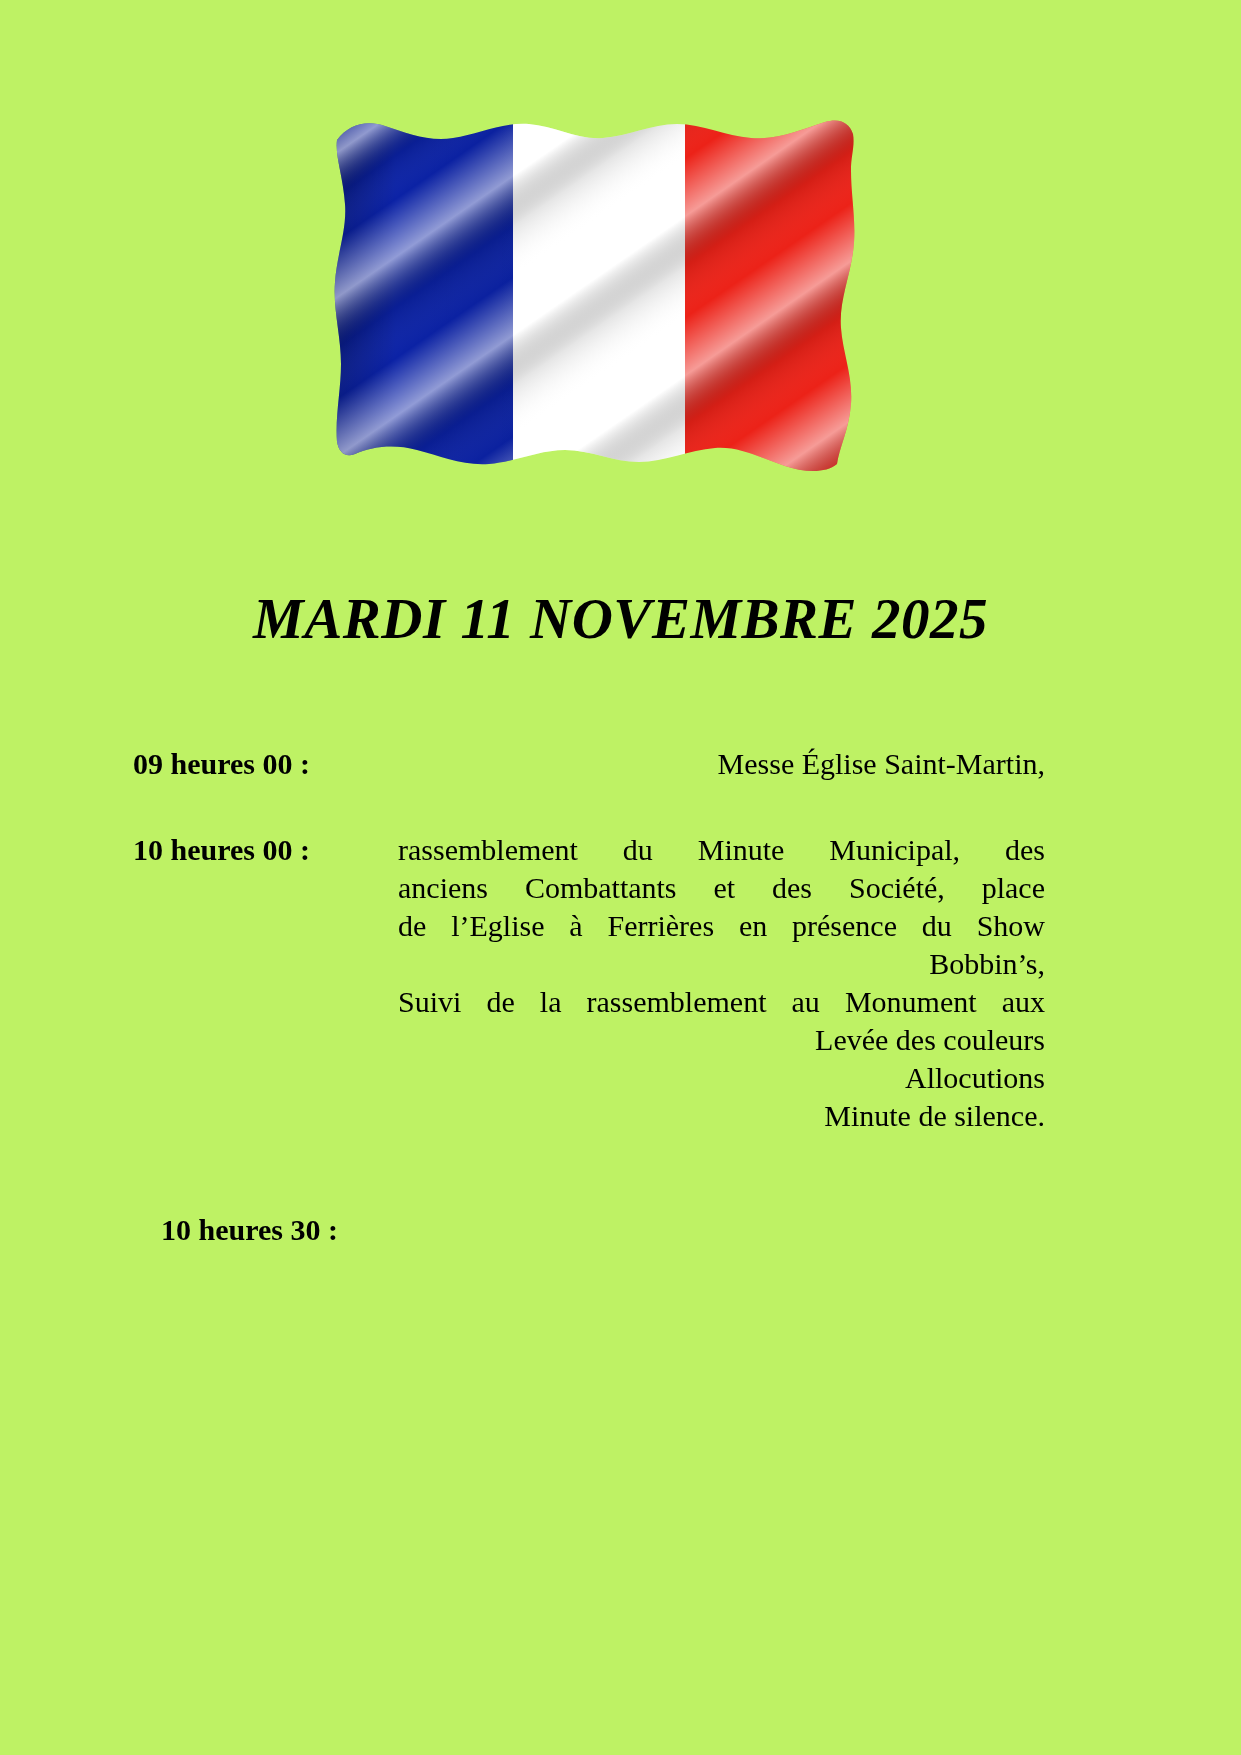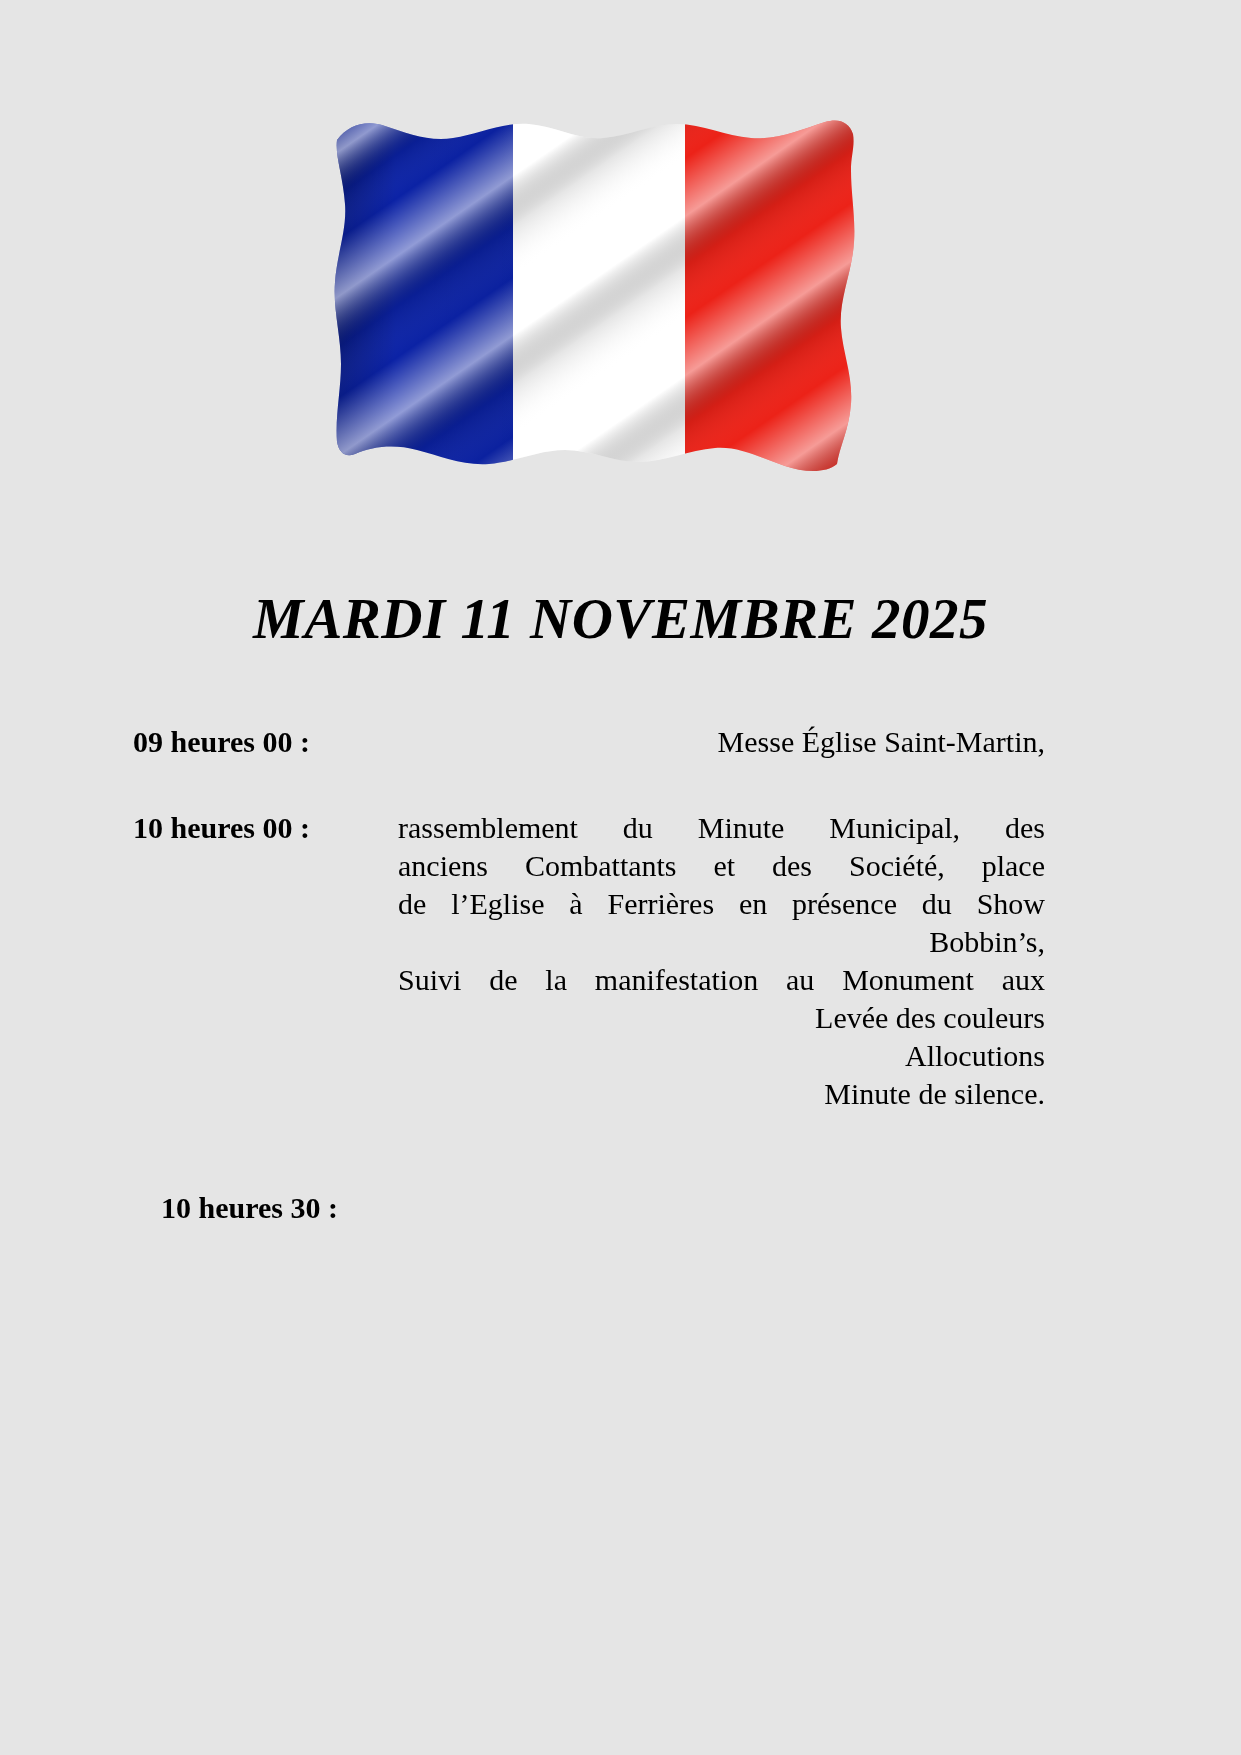--- a/index.html
+++ b/index.html
@@ -13,21 +13,21 @@
     position: relative;
     font-family: "Liberation Serif", "DejaVu Serif", serif;
     color: #000000;
     overflow: hidden;
   }
 
   .page {
     position: relative;
     width: 1241px;
     height: 1755px;
-    background: #e5e5e5;
+    background: #bef264;
   }
 
   
   .flag-wrap {
     position: absolute;
     left: 333px;
     top: 112px;
     width: 524px;
     height: 362px;
   }
@@ -49,21 +49,21 @@
     font-style: italic;
     letter-spacing: 0.5px;
     font-family: "Liberation Serif", "DejaVu Serif", serif;
     white-space: nowrap;
   }
 
   
   .schedule {
     position: absolute;
     left: 133px;
-    top: 723px;
+    top: 745px;
     width: 912px;
   }
   .entry {
     display: flex;
     align-items: flex-start;
     margin-bottom: 44px;
   }
   .entry:last-child { margin-bottom: 0; margin-left: 28px; }
 
   .entry-time {
@@ -176,21 +176,21 @@
       </div>
     </div>
 
     <div class="entry entry-gap-2">
       <div class="entry-time">10 heures 00 :</div>
       <div class="entry-body">
         <div class="line-just" style="text-align-last: justify;">rassemblement du Minute Municipal, des</div>
         <div class="line-just" style="text-align-last: justify;">anciens Combattants et des Société, place</div>
         <div class="line-just" style="text-align-last: justify;">de l’Eglise à Ferrières en présence du Show</div>
         <div class="plain-line">Bobbin’s,</div>
-        <div class="line-just" style="text-align-last: justify;">Suivi de la manifestation au Monument aux</div>
+        <div class="line-just" style="text-align-last: justify;">Suivi de la rassemblement au Monument aux</div>
         <div class="plain-line">Levée des couleurs</div>
         <div class="plain-line">Allocutions</div>
         <div class="plain-line">Minute de silence.</div>
       </div>
     </div>
 
     <div class="entry">
       <div class="entry-time">10 heures 30 :</div>
     </div>
 

